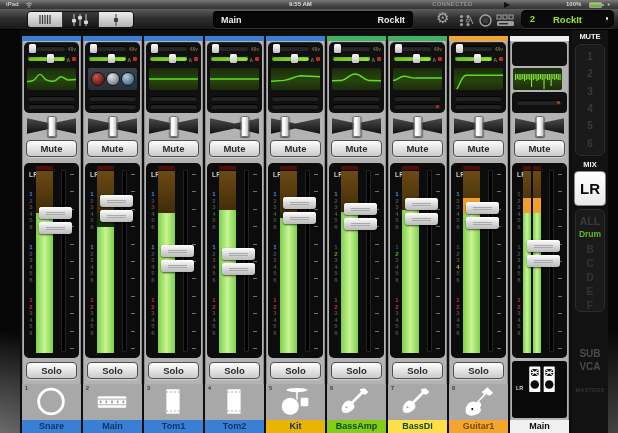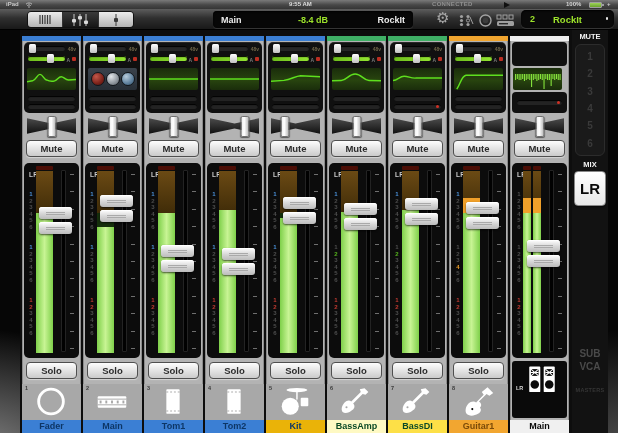--- a/index.html
+++ b/index.html
@@ -169,21 +169,20 @@
       </div>
       <div class="seg">
         <svg width="10" height="12">
             <line x1="5" y1="0" x2="5" y2="12" stroke="#3a3a3a" stroke-width="1"></line>
             <rect x="3" y="4" width="4" height="4" rx="1" fill="#3a3a3a"></rect>
           </svg>
       </div>
     </div>
     <div id="lcd">
       <span class="t" id="lcd-chan">Main</span>
-      <span class="t" id="lcd-val">-8.4 dB</span>
       <span class="t" id="lcd-mode">RockIt</span>
     </div>
     <span class="tbicon" style="left:436px;top:0px;font-size:15px;color:#a5a5a5;">⚙</span>
     <span class="tbicon" style="left:459px;top:4px;">
       <svg width="15" height="13">
           <g fill="#9f9f9f">
             <circle cx="2.5" cy="2.5" r="1.6"></circle>
             <circle cx="2.5" cy="6.5" r="1.6"></circle>
             <circle cx="2.5" cy="10.5" r="1.6"></circle>
             <circle cx="9" cy="2.5" r="1.6"></circle>
@@ -291,21 +290,21 @@
             </div>
           </div>
   </div>
     <button class="sbtn">Solo</button>
     <div class="iarea" style="background:#a8a8a8">
       <span class="chnum">1</span>
           <svg width="38" height="33" viewBox="0 0 40 34">
             <circle cx="20" cy="17" r="13" fill="none" stroke="#fff" stroke-width="3"></circle>
           </svg>
     </div>
-    <div class="nbar" style="background:#3b7fd4;color:#0d3666">Fader</div>
+    <div class="nbar" style="background:#3b7fd4;color:#0d3666">Snare</div>
   </div>
       <div class="strip" style="left:61px">
     <div class="colorbar" style="background:#3b7fd4"></div>
     <div class="tpanel">
       <div class="mini-track" style="top:4px">
             <div class="mini-handle" style="left:1px"></div>
           </div>
       <div class="lbl48">48v</div>
       <div class="mini-track green" style="top:14px">
             <div class="mini-handle" style="left:19px"></div>
@@ -714,21 +713,21 @@
           </div>
   </div>
     <button class="sbtn">Solo</button>
     <div class="iarea" style="background:#a8a8a8">
       <span class="chnum">6</span>
           <svg width="38" height="33" viewBox="0 0 40 34">
             <path d="M29 3 L33 7 L30 10 L27 9 L17 19 C19 21 19 24 16 26 C13 29 8 30 6 28 C4 26 5 21 8 18 C10 16 13 15 15 17 L25 7 L24 4 Z" fill="#fff"></path>
             <circle cx="10" cy="23" r="1.1" fill="#a8a8a8"></circle>
           </svg>
     </div>
-    <div class="nbar" style="background:#fef9c3;color:#0c4a26">BassAmp</div>
+    <div class="nbar" style="background:#84cc16;color:#0c4a26">BassAmp</div>
   </div>
       <div class="strip" style="left:366px">
     <div class="colorbar" style="background:#3fb066"></div>
     <div class="tpanel">
       <div class="mini-track" style="top:4px">
             <div class="mini-handle" style="left:1px"></div>
           </div>
       <div class="lbl48">48v</div>
       <div class="mini-track green" style="top:14px">
             <div class="mini-handle" style="left:19px"></div>
@@ -1013,17 +1012,26 @@
     <div id="mutepanel">
         <div style="top:6px">1</div>
         <div style="top:23.3px">2</div>
         <div style="top:40.6px">3</div>
         <div style="top:57.900000000000006px">4</div>
         <div style="top:75.2px">5</div>
         <div style="top:92.5px">6</div>
       </div>
     <div class="sb-label" style="top:130px;">MIX</div>
     <div id="lrbtn">LR</div>
+    <div id="mixpanel">
+        <div style="top:5px;color:#3a3a3a;font-size:10.5px">ALL</div>
+        <div style="top:19px;color:#63bb1e;font-size:8.5px">Drum</div>
+        <div style="top:33px;color:#333333;font-size:10.5px">B</div>
+        <div style="top:47px;color:#333333;font-size:10.5px">C</div>
+        <div style="top:61px;color:#333333;font-size:10.5px">D</div>
+        <div style="top:75px;color:#333333;font-size:10.5px">E</div>
+        <div style="top:89px;color:#333333;font-size:10.5px">F</div>
+      </div>
     <div class="sb-label" id="sb-sub">SUB</div>
     <div class="sb-label" id="sb-vca">VCA</div>
     <div class="sb-label" id="sb-masters">MASTERS</div>
   </div>
 </div>
 
 </body></html>

